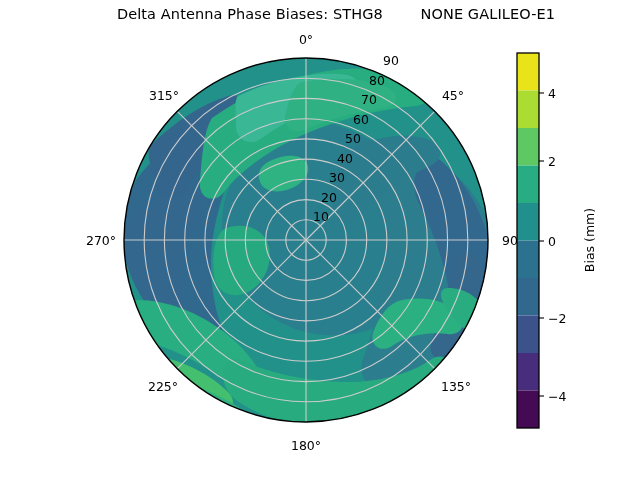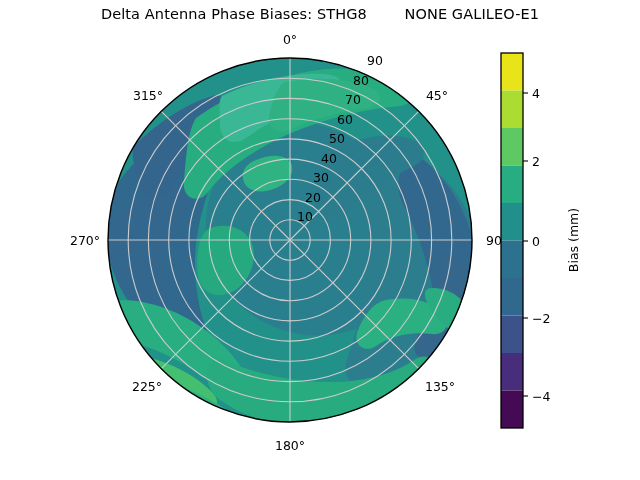--- a/index.html
+++ b/index.html
@@ -9,21 +9,21 @@
   }
   body {
     width: 640px;
     height: 480px;
     font-family: "DejaVu Sans", sans-serif;
     overflow: hidden;
     position: relative;
   }
   #figure {
     position: absolute;
-    left: 0; top: 0;
+    left: 16px; top: 0;
     width: 535px;
     height: 480px;
   }
   .fig-title {
     position: absolute;
     left: 0;
     top: 6px;
     width: 640px;
     text-align: center;
     font-size: 14.5px;

